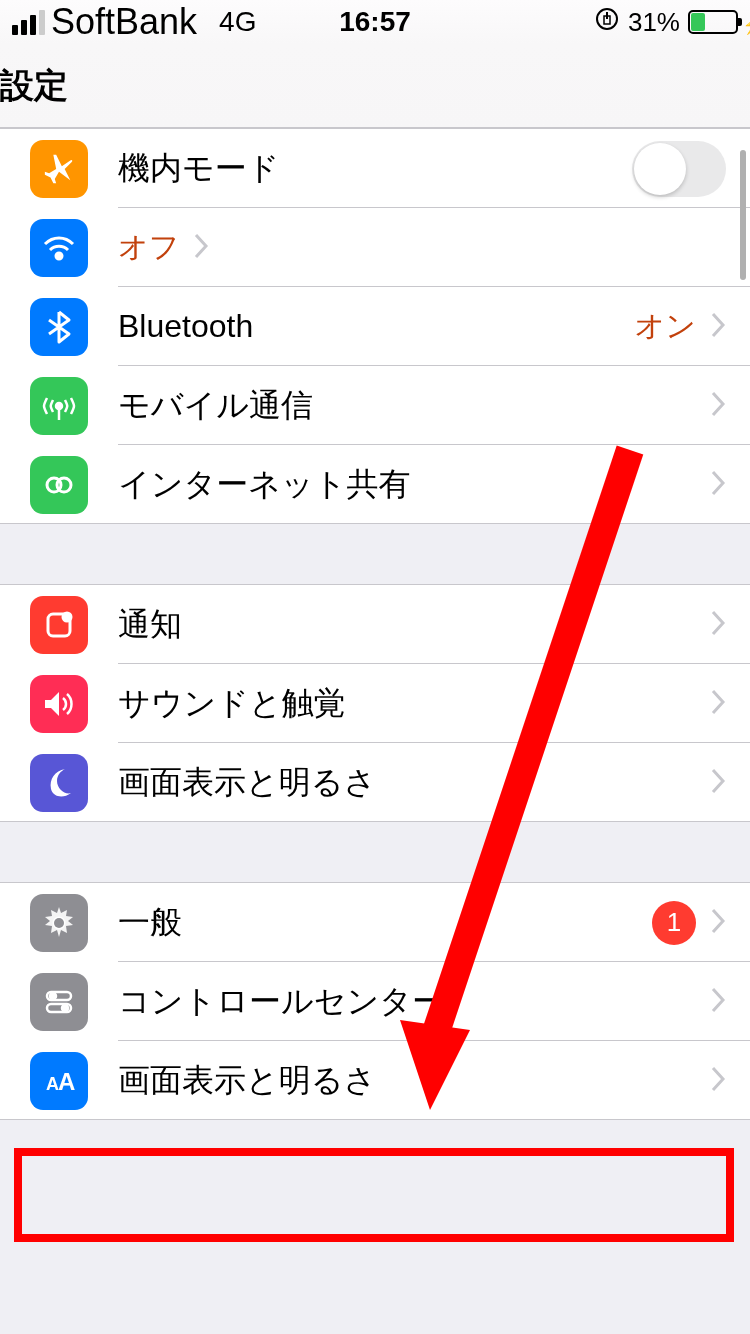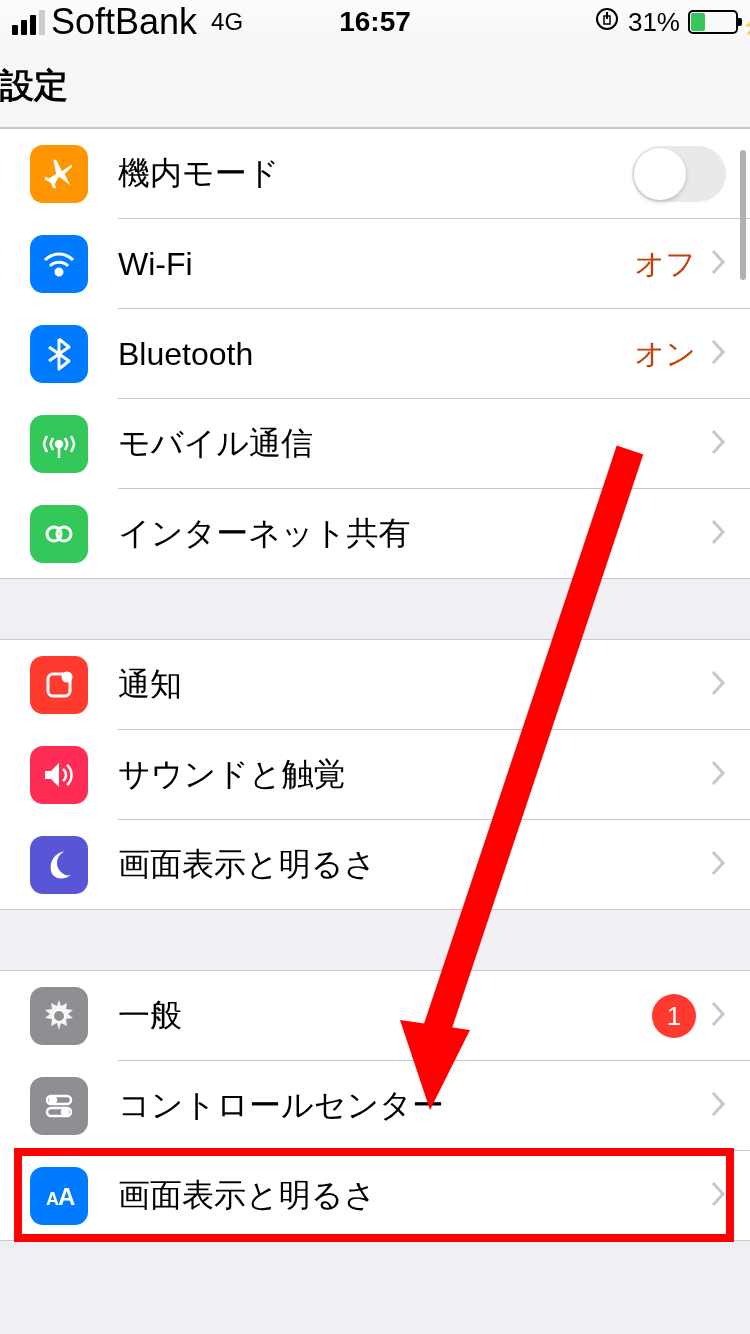--- a/index.html
+++ b/index.html
@@ -21,42 +21,42 @@
   color: #000;
 }
 .status-left { display:flex; align-items:center; gap:6px; flex:1;}
 .signal { display:flex; align-items:flex-end; gap:3px; }
 .signal span { width:6px; background:#000; border-radius:1px; }
 .signal span:nth-child(1){height:10px}
 .signal span:nth-child(2){height:15px}
 .signal span:nth-child(3){height:20px}
 .signal span:nth-child(4){height:25px;background:#ccc}
 .carrier{font-size:36px;}
-.nettype{font-size:24px;margin-left:8px;}
+.nettype{font-size:28px;margin-left:16px;}
 .status-center{font-size:28px;font-weight:600;}
 .status-right{flex:1;display:flex;justify-content:flex-end;align-items:center;gap:8px;}
 .lock-rot{font-size:24px;}
 .batt-pct{font-size:26px;}
 .battery{width:50px;height:24px;border:2px solid #000;border-radius:5px;position:relative;}
 .battery::after{content:'';position:absolute;right:-6px;top:6px;width:4px;height:8px;background:#000;border-radius:0 2px 2px 0;}
 .battery-fill{position:absolute;left:1px;top:1px;bottom:1px;width:31%;background:#35c759;border-radius:2px;}
 .bolt{position:absolute;left:52px;top:2px;font-size:18px;}
 .nav-header{
   height:84px;
   background:linear-gradient(#f8f7f8,#f7f6f7);
   display:flex;align-items:center;
   border-bottom:1px solid #c8c7cc;
 }
 .nav-title{font-size:34px;font-weight:700;}
 .group{background:#fff;border-top:1px solid #c8c7cc;}
 .group.first{margin-top:0;}
 .spacer{height:60px;}
 .row{
   display:flex;align-items:center;
-  height:90px;
+  height:79px;
   padding-left:30px;padding-right:24px;
   position:relative;
 }
 .row-sep{position:absolute;bottom:0;left:118px;right:0;height:1px;background:#c8c7cc;}
 .row:last-child .row-sep{left:0;}
 .icon{
   width:58px;height:58px;border-radius:13px;
   flex-shrink:0;margin-right:30px;
   display:flex;align-items:center;justify-content:center;
 }
@@ -157,21 +157,20 @@
   </div>
 
   <div class="row">
     <div class="icon bg-blue">
       <svg viewBox="0 0 36 36" fill="none" stroke="#fff" stroke-width="3">
           <path d="M4 14 C12 6 24 6 32 14"></path>
           <path d="M9 20 C14 15 22 15 27 20"></path>
           <circle cx="18" cy="26" r="3" fill="#fff"></circle>
         </svg>
     </div>
-    <span class="label">Wi-Fi</span>
     <span class="value">オフ</span>
     <span class="chevron"><svg viewBox="0 0 16 28" fill="none" stroke="currentColor" stroke-width="3">
           <path d="M3 3 L13 14 L3 25"></path>
         </svg></span>
     <div class="row-sep"></div>
   </div>
 
   <div class="row">
     <div class="icon bg-blue">
       <svg viewBox="0 0 36 36" fill="none" stroke="#fff" stroke-width="3" stroke-linejoin="round">

